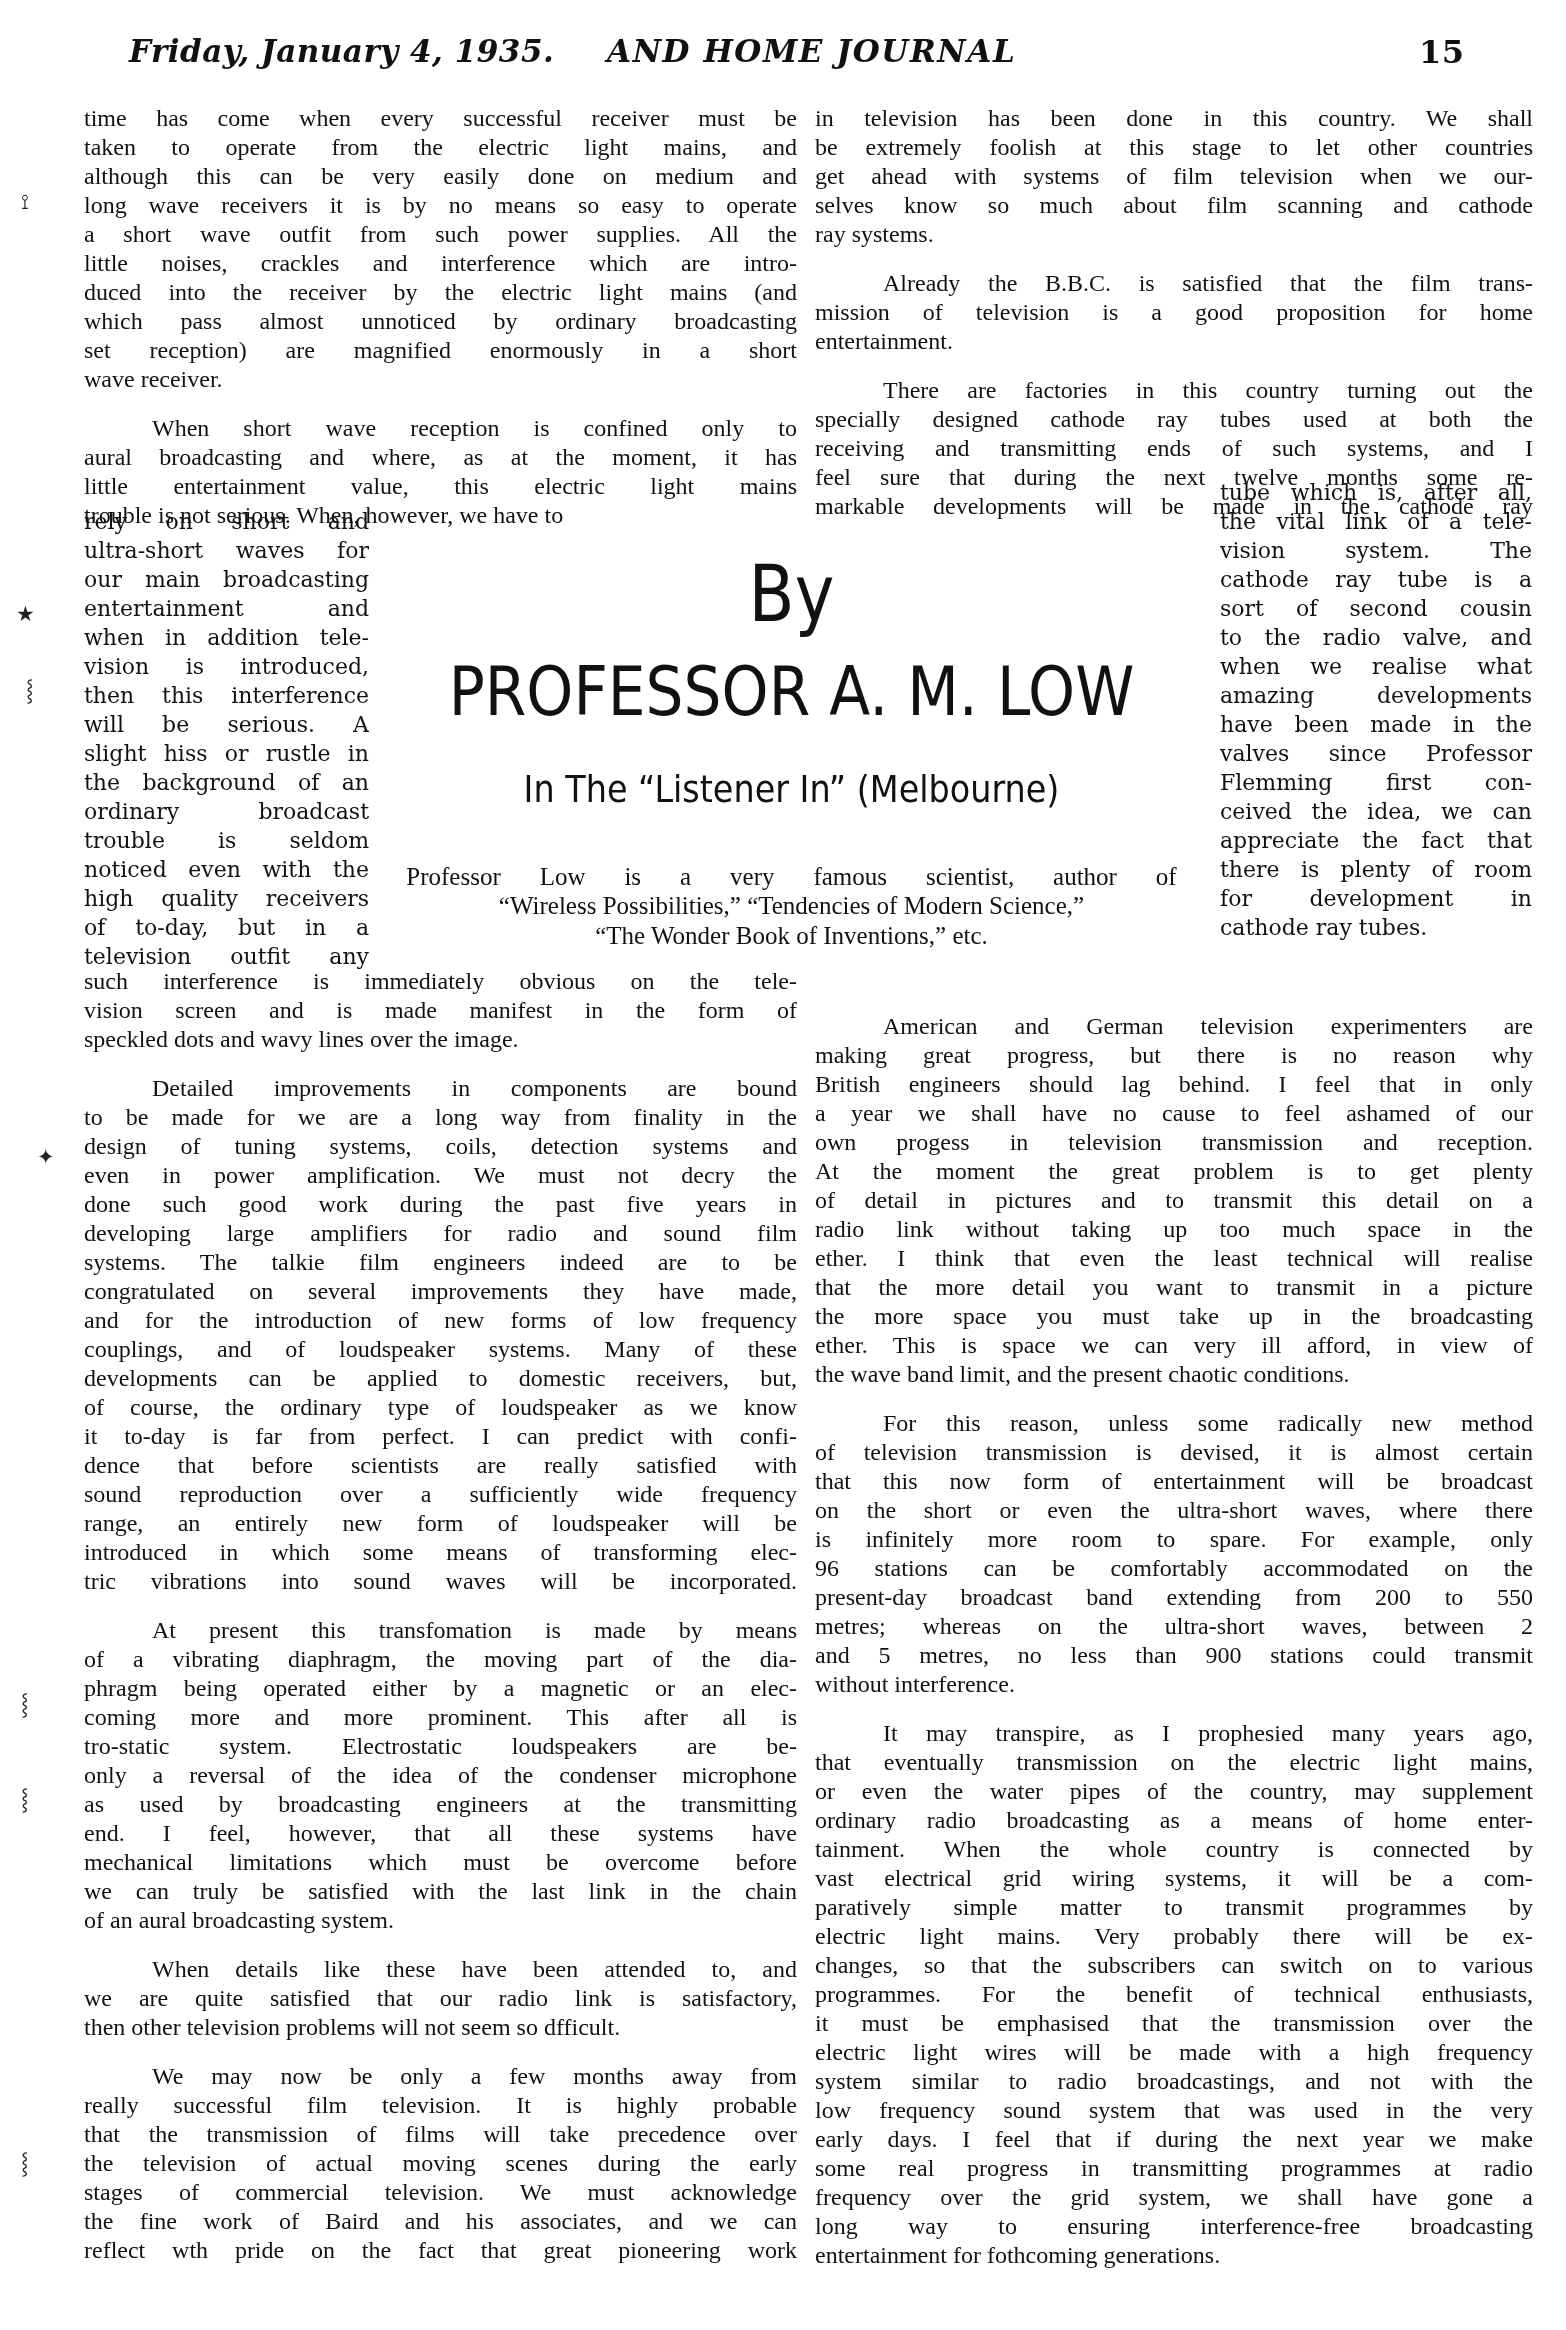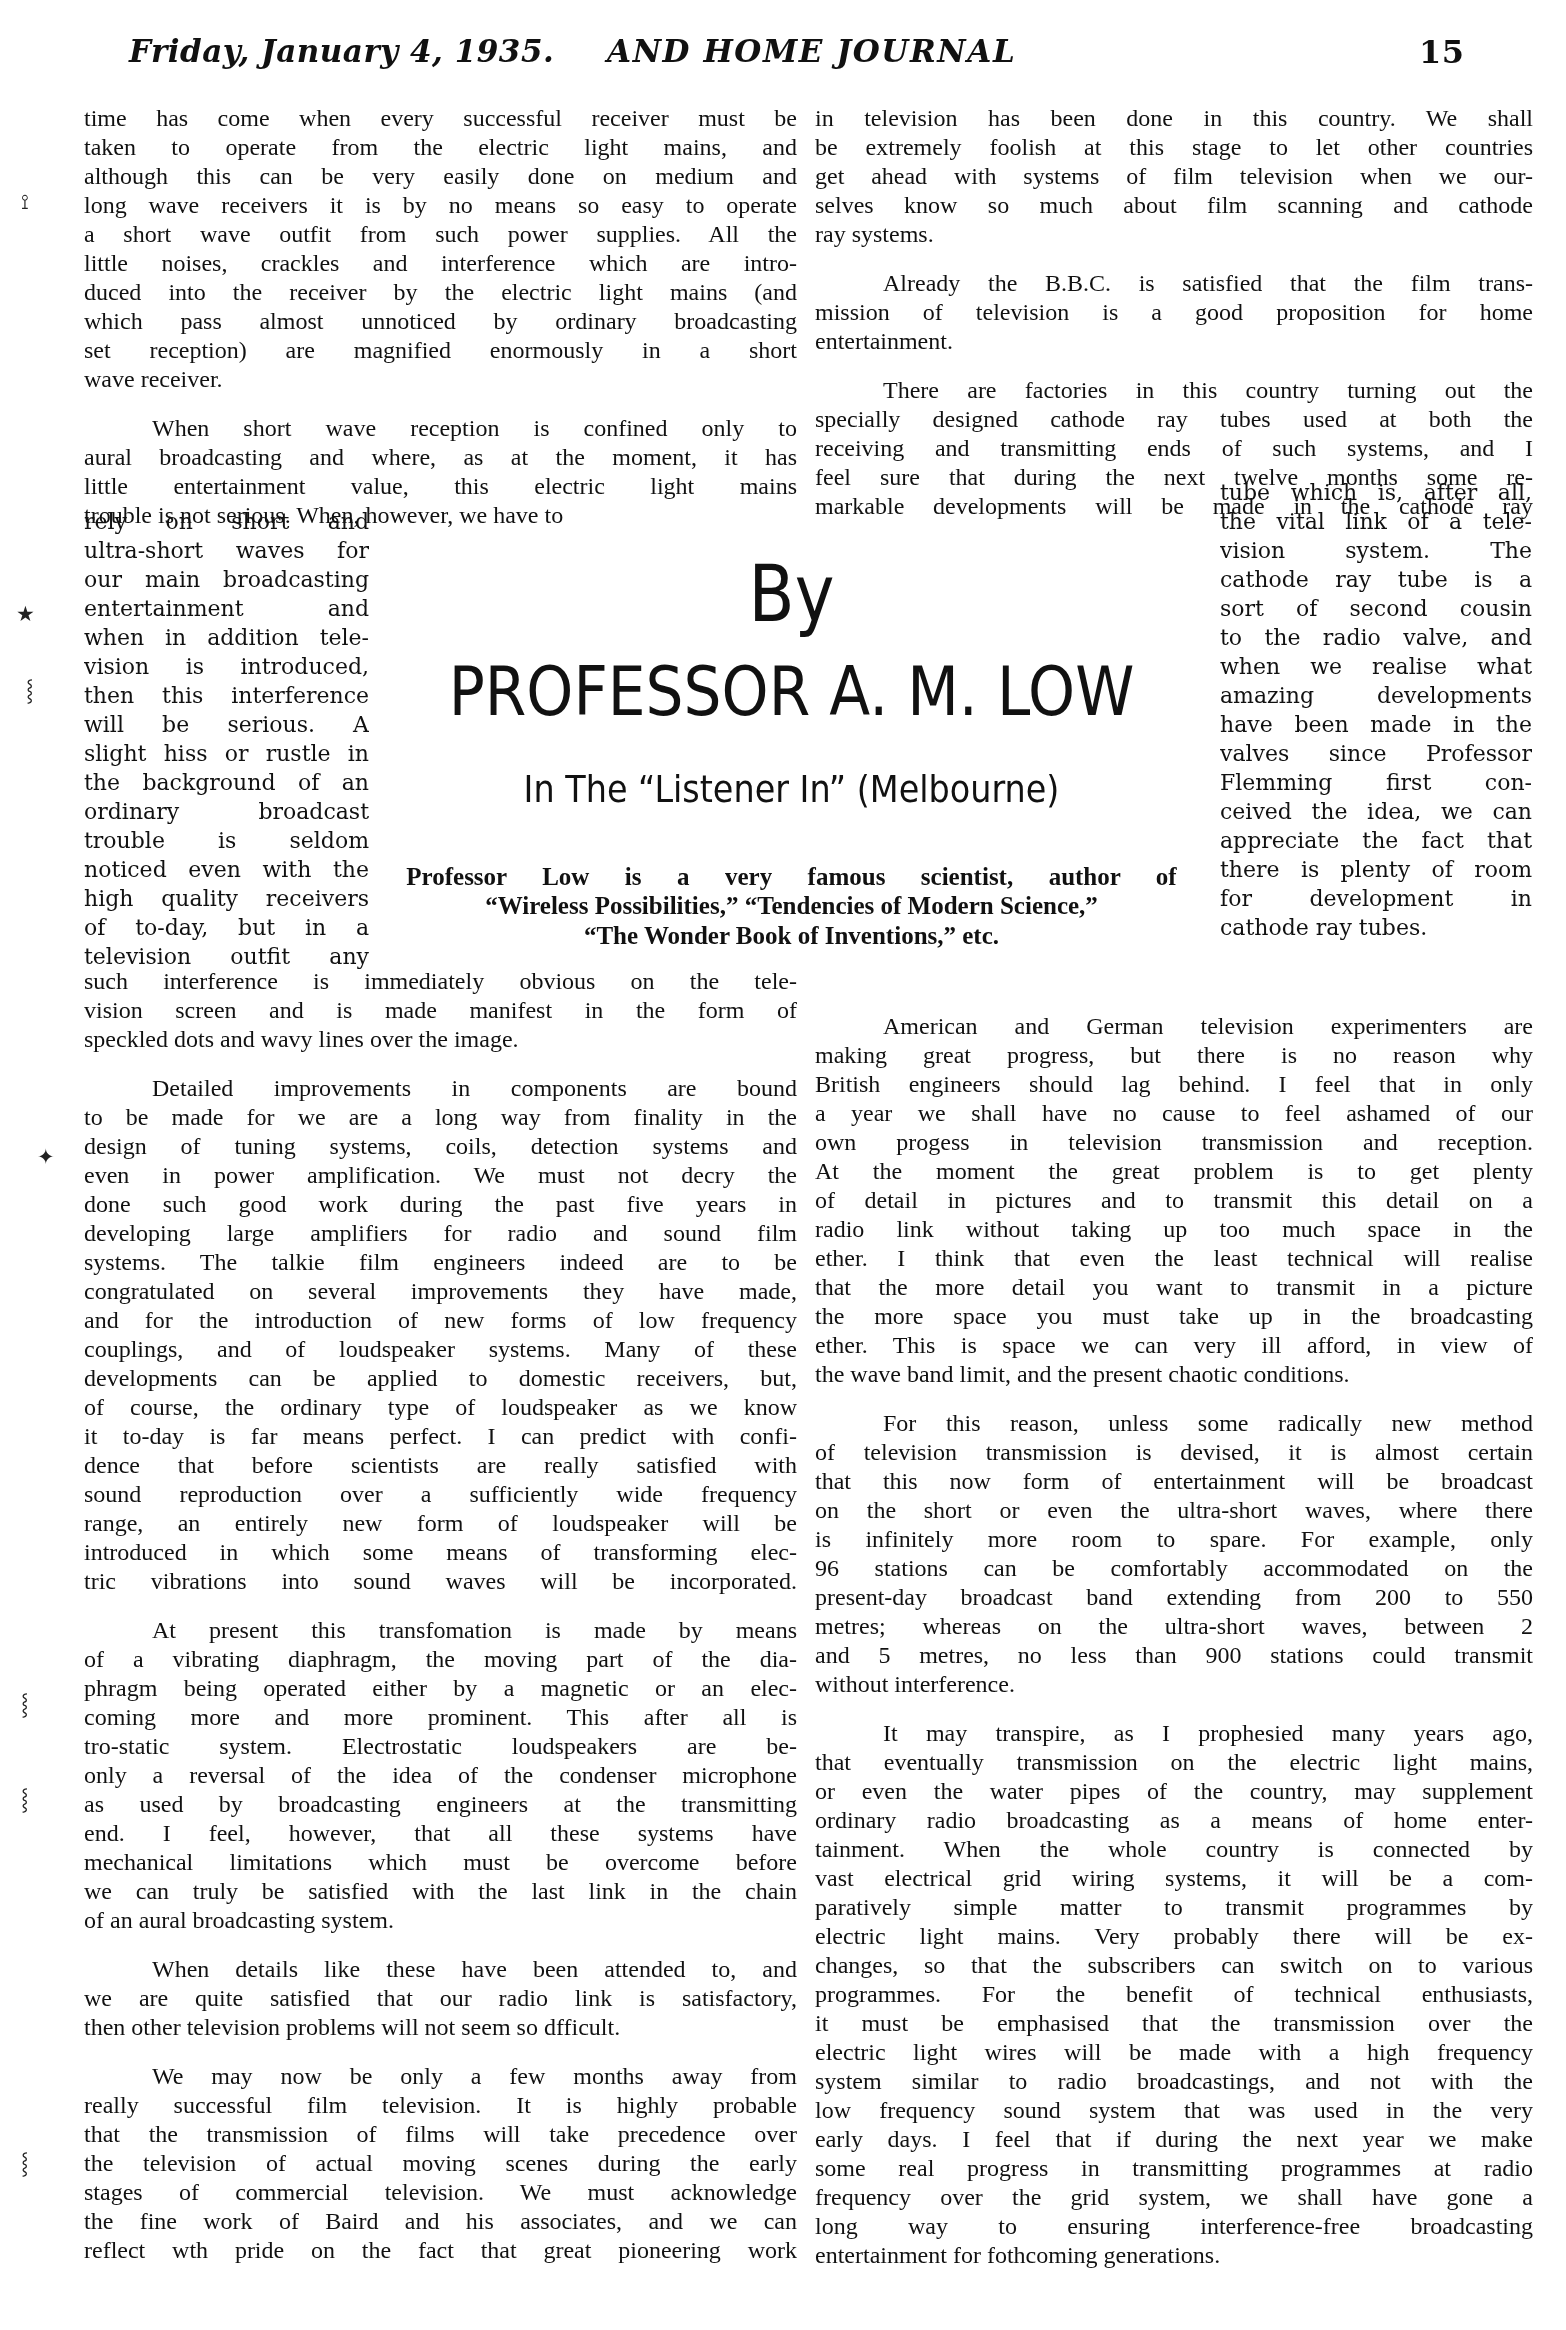--- a/index.html
+++ b/index.html
@@ -16,21 +16,21 @@
   .ln { display:block; text-align:justify; text-align-last:justify; white-space:nowrap; overflow:hidden; }
   .ln.last { text-align-last:left; }
   .ln.ind { padding-left:68px;margin-top:20px; }
 
   .narrow { font-family:"DejaVu Serif","Liberation Serif",serif; font-size:22px; line-height:29px; }
 
   .byline { position:absolute; left:401px; top:549px; width:781px; text-align:center; }
   .by-word { font-family:"DejaVu Sans","Liberation Sans",sans-serif; font-size:79px; line-height:90px; height:95px; transform:scaleX(0.85); }
   .by-name { font-family:"DejaVu Sans","Liberation Sans",sans-serif; font-size:68px; line-height:74px; margin-top:10.6px; transform:scaleX(0.88); white-space:nowrap; }
   .by-src { font-family:"DejaVu Sans","Liberation Sans",sans-serif; font-size:38px; line-height:47px; margin-top:37px; transform:scaleX(0.88); white-space:nowrap; }
-  .by-blurb { font-family:"Liberation Serif","DejaVu Serif",serif; font-weight:bold; font-size:25px; line-height:29.6px; margin-top:49px; padding:0 5.3px; }
+  .by-blurb { font-family:"Liberation Serif","DejaVu Serif",serif; font-weight:normal; font-size:25px; line-height:29.6px; margin-top:49px; padding:0 5.3px; }
   .by-blurb .ln { text-align-last:justify; }
   .by-blurb .ln.c { text-align-last:center; }
 
   .mark { position:absolute; color:#222; font-size:21px; }
 </style>
 </head>
 <body>
 
 <div class="page">
 
@@ -83,21 +83,21 @@
       <span class="ln">design of tuning systems, coils, detection systems and</span>
       <span class="ln">even in power amplification. We must not decry the</span>
       <span class="ln">done such good work during the past five years in</span>
       <span class="ln">developing large amplifiers for radio and sound film</span>
       <span class="ln">systems. The talkie film engineers indeed are to be</span>
       <span class="ln">congratulated on several improvements they have made,</span>
       <span class="ln">and for the introduction of new forms of low frequency</span>
       <span class="ln">couplings, and of loudspeaker systems. Many of these</span>
       <span class="ln">developments can be applied to domestic receivers, but,</span>
       <span class="ln">of course, the ordinary type of loudspeaker as we know</span>
-      <span class="ln">it to-day is far means perfect. I can predict with confi-</span>
+      <span class="ln">it to-day is far from perfect. I can predict with confi-</span>
       <span class="ln">dence that before scientists are really satisfied with</span>
       <span class="ln">sound reproduction over a sufficiently wide frequency</span>
       <span class="ln">range, an entirely new form of loudspeaker will be</span>
       <span class="ln">introduced in which some means of transforming elec-</span>
       <span class="ln">tric vibrations into sound waves will be incorporated.</span>
       <span class="ln ind">At present this transfomation is made by means</span>
       <span class="ln">of a vibrating diaphragm, the moving part of the dia-</span>
       <span class="ln">phragm being operated either by a magnetic or an elec-</span>
       <span class="ln">coming more and more prominent. This after all is</span>
       <span class="ln">tro-static system. Electrostatic loudspeakers are be-</span>

